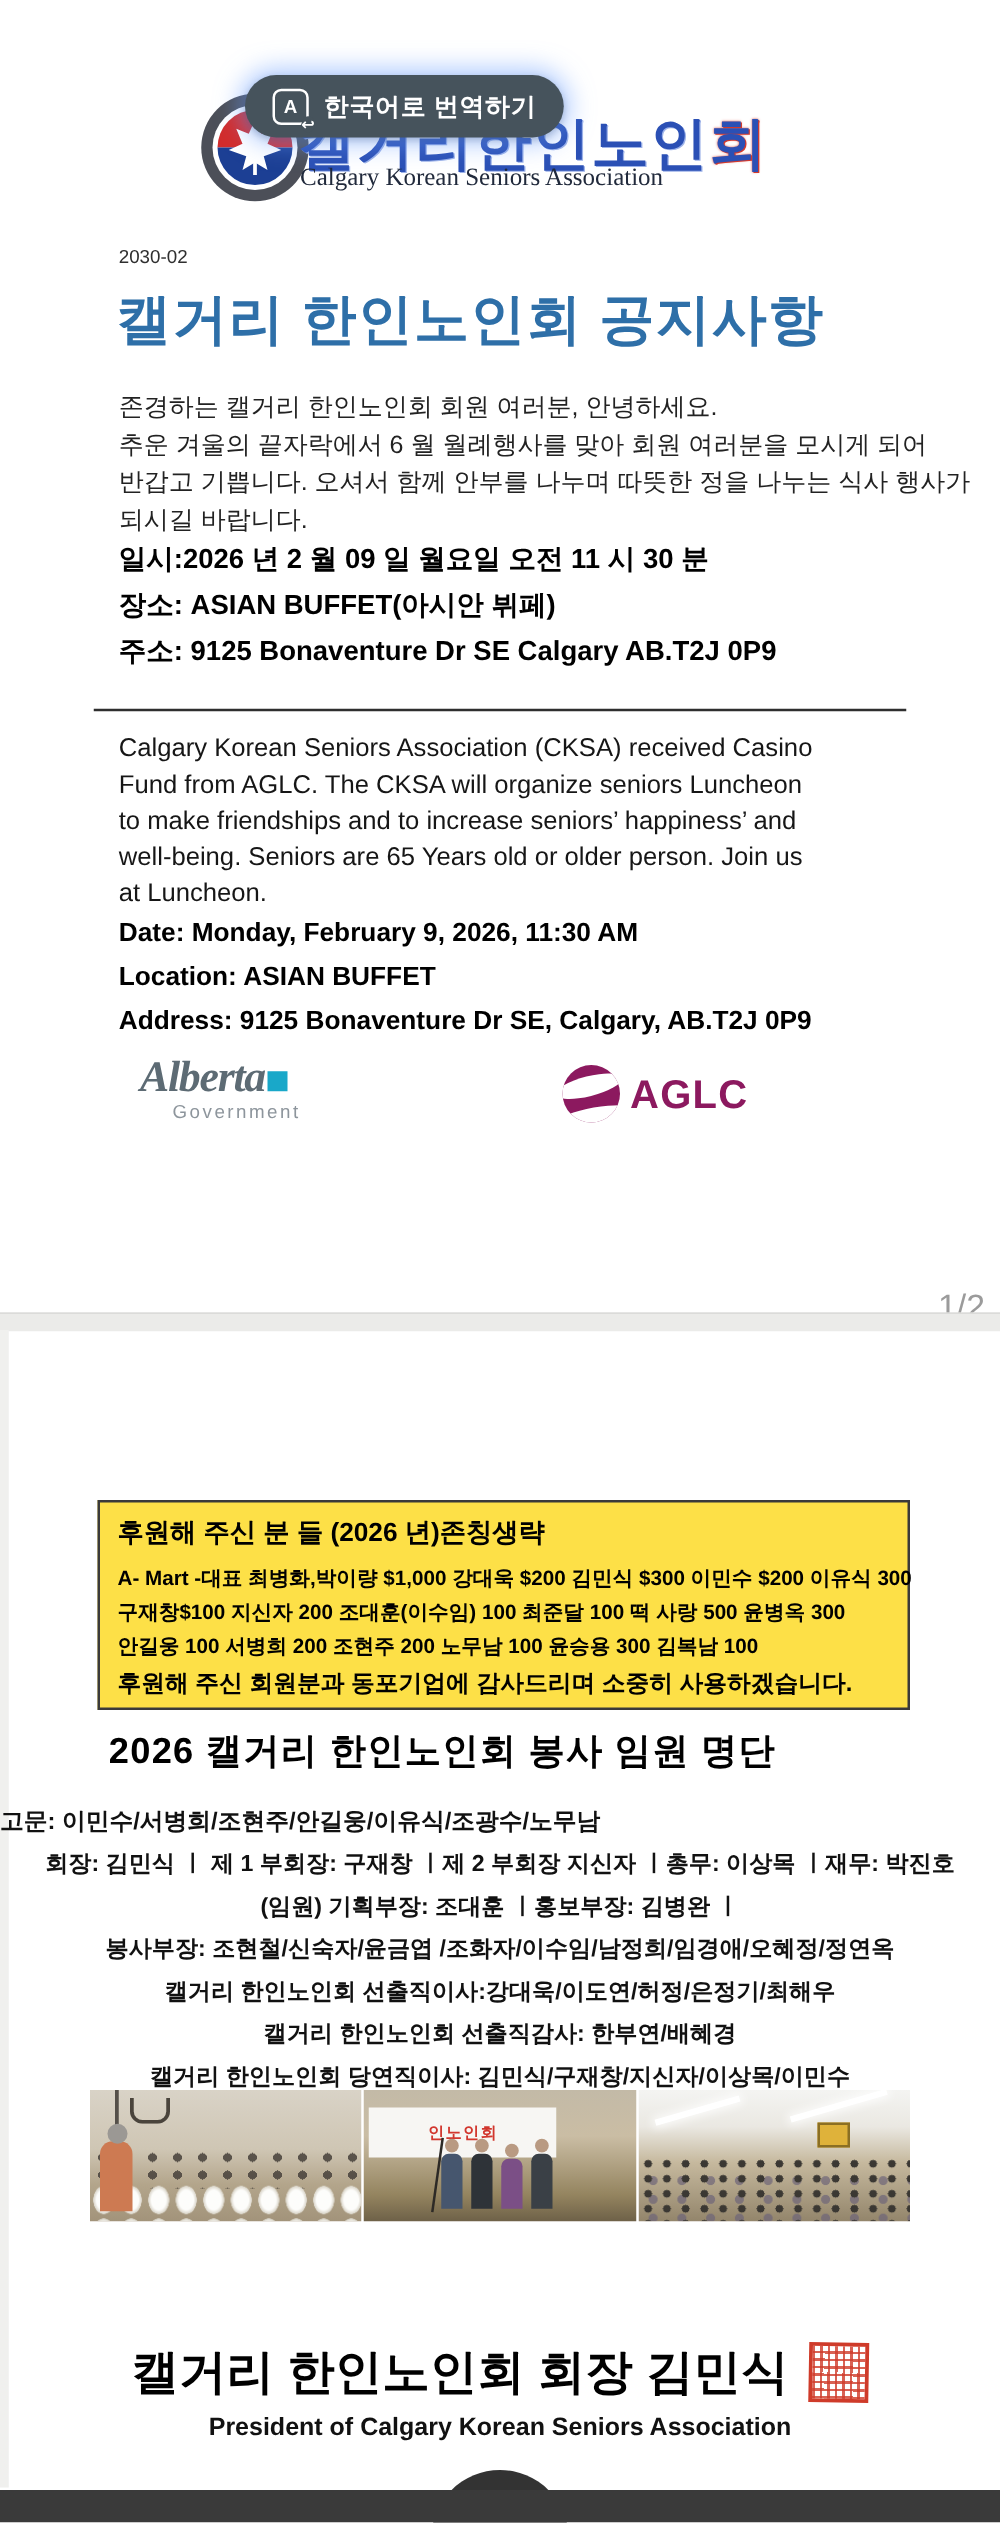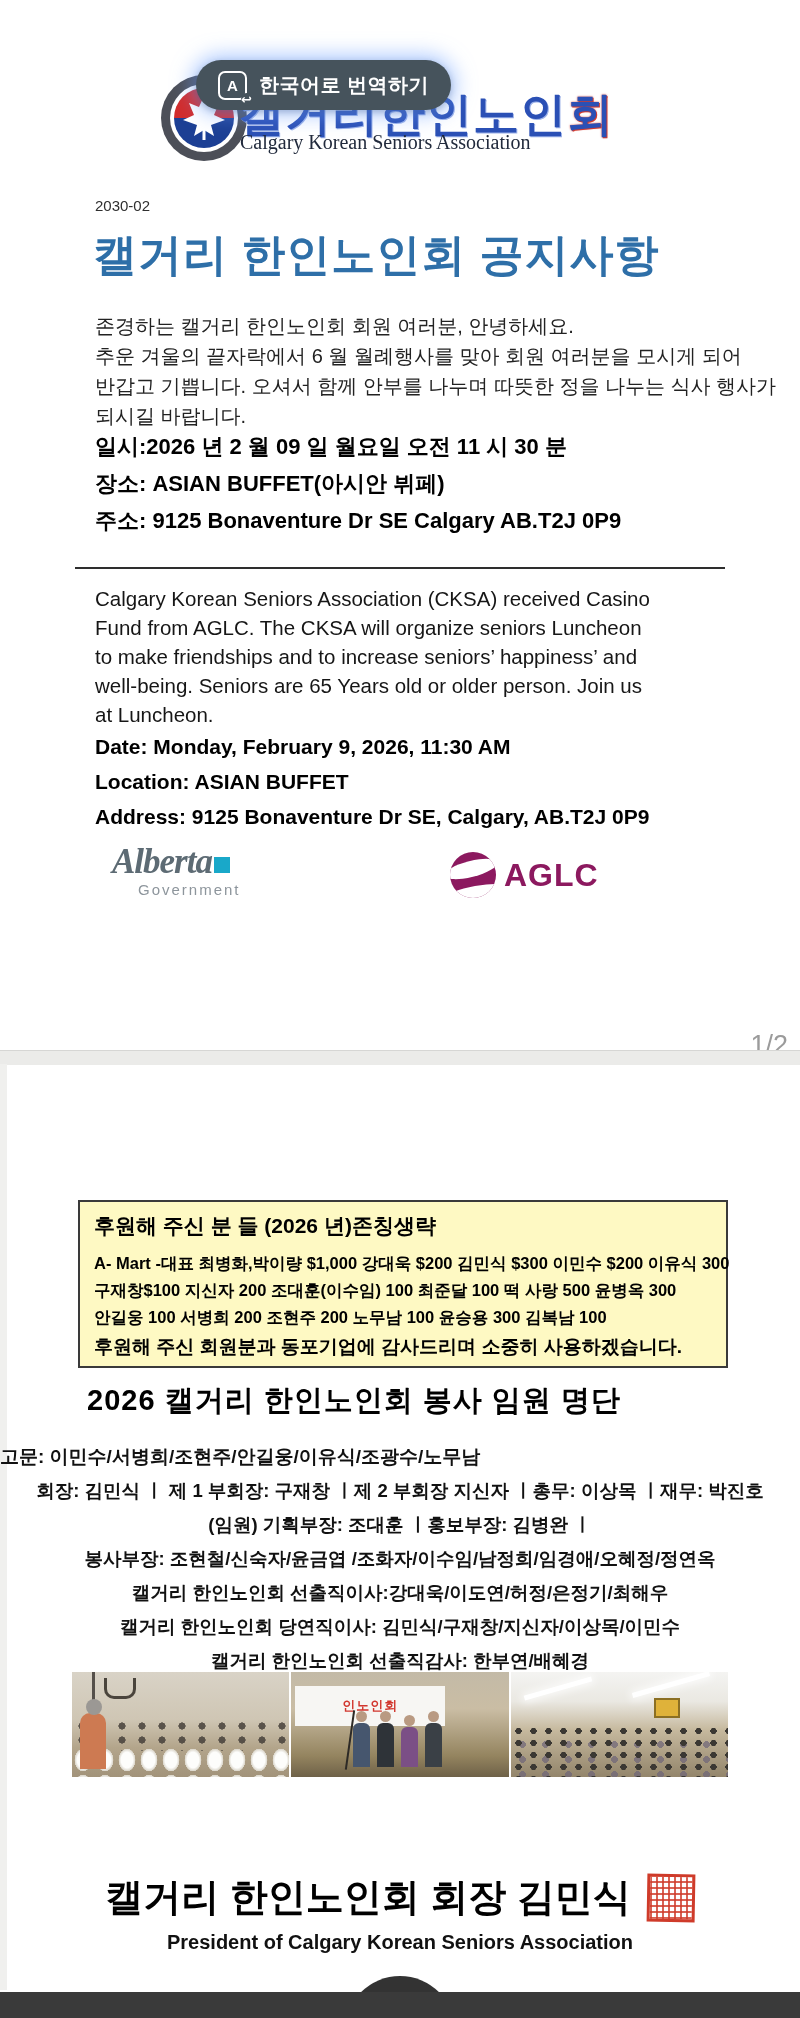--- a/index.html
+++ b/index.html
@@ -39,21 +39,21 @@
   .aglc-globe{width:46px;height:46px;border-radius:50%;background:#8c195f;position:relative;overflow:hidden;}
   .aglc-globe i{position:absolute;background:#fff;border-radius:50%;}
   .aglc-globe .c1{width:54px;height:16px;left:-6px;top:9px;transform:rotate(-14deg);}
   .aglc-globe .c2{width:60px;height:12px;left:-4px;top:34px;transform:rotate(-10deg);}
   .aglc-text{font-size:32px;font-weight:800;color:#8c195f;letter-spacing:1px;}
   .pageind{right:12px;top:1030px;font-size:27px;color:#9b9b9b;}
   
   .sepband{left:0;top:1050px;width:800px;height:14px;background:#ebebe9;border-top:1px solid #d6d6d4;}
   .leftstrip{left:0;top:1064px;width:7px;height:926px;background:#f0f0ee;}
   
-  .sponsor-box{left:78px;top:1200px;width:650px;height:168px;border:2px solid #3a3a3a;background:#fef9c3;box-sizing:border-box;padding:10px 14px 0 14px;}
+  .sponsor-box{left:78px;top:1200px;width:650px;height:168px;border:2px solid #3a3a3a;background:#fde047;box-sizing:border-box;padding:10px 14px 0 14px;}
   .sp-title{font-size:21px;font-weight:800;color:#000;margin-bottom:10px;}
   .sp-line{font-size:16.5px;font-weight:700;line-height:27px;color:#000;white-space:nowrap;}
   .sp-close{font-size:19px;font-weight:800;margin-top:3px;color:#000;white-space:nowrap;}
   .h2-title{left:0;top:1381px;width:708px;text-align:center;font-size:29px;font-weight:800;color:#000;letter-spacing:1px;}
   .advisors{left:0;top:1444px;width:664px;font-size:19px;font-weight:800;color:#111;}
   .roster{left:0;top:1474px;width:800px;text-align:center;font-size:18.5px;font-weight:600;line-height:34px;color:#111;}
   
   .photos{left:72px;top:1672px;width:656px;height:105px;display:flex;gap:2px;}
   .ph{position:relative;overflow:hidden;flex:1;}
   .ph1{background:linear-gradient(180deg,#d9d3c7 0%,#cfc6b4 45%,#b3a58b 72%,#a2937a 100%);}
@@ -171,22 +171,22 @@
 </div>
 
 <div class="abs h2-title">2026 캘거리 한인노인회 봉사 임원 명단</div>
 <div class="abs advisors">고문: 이민수/서병희/조현주/안길웅/이유식/조광수/노무남</div>
 
 <div class="abs roster">
   <div>회장: 김민식 ㅣ 제 1 부회장: 구재창 ㅣ제 2 부회장 지신자 ㅣ총무: 이상목 ㅣ재무: 박진호</div>
   <div>(임원) 기획부장: 조대훈 ㅣ홍보부장: 김병완 ㅣ</div>
   <div>봉사부장: 조현철/신숙자/윤금엽 /조화자/이수임/남정희/임경애/오혜정/정연옥</div>
   <div>캘거리 한인노인회 선출직이사:강대욱/이도연/허정/은정기/최해우</div>
+  <div>캘거리 한인노인회 선출직감사: 한부연/배혜경</div>
   <div>캘거리 한인노인회 당연직이사: 김민식/구재창/지신자/이상목/이민수</div>
-  <div>캘거리 한인노인회 선출직감사: 한부연/배혜경</div>
 </div>
 
 <div class="abs photos">
   <div class="ph ph1">
     <div class="pole"></div>
     <div class="hoop"></div>
     <div class="crowd"></div>
     <div class="bags"></div>
     <div class="orange"></div>
     <div class="ohead"></div>

